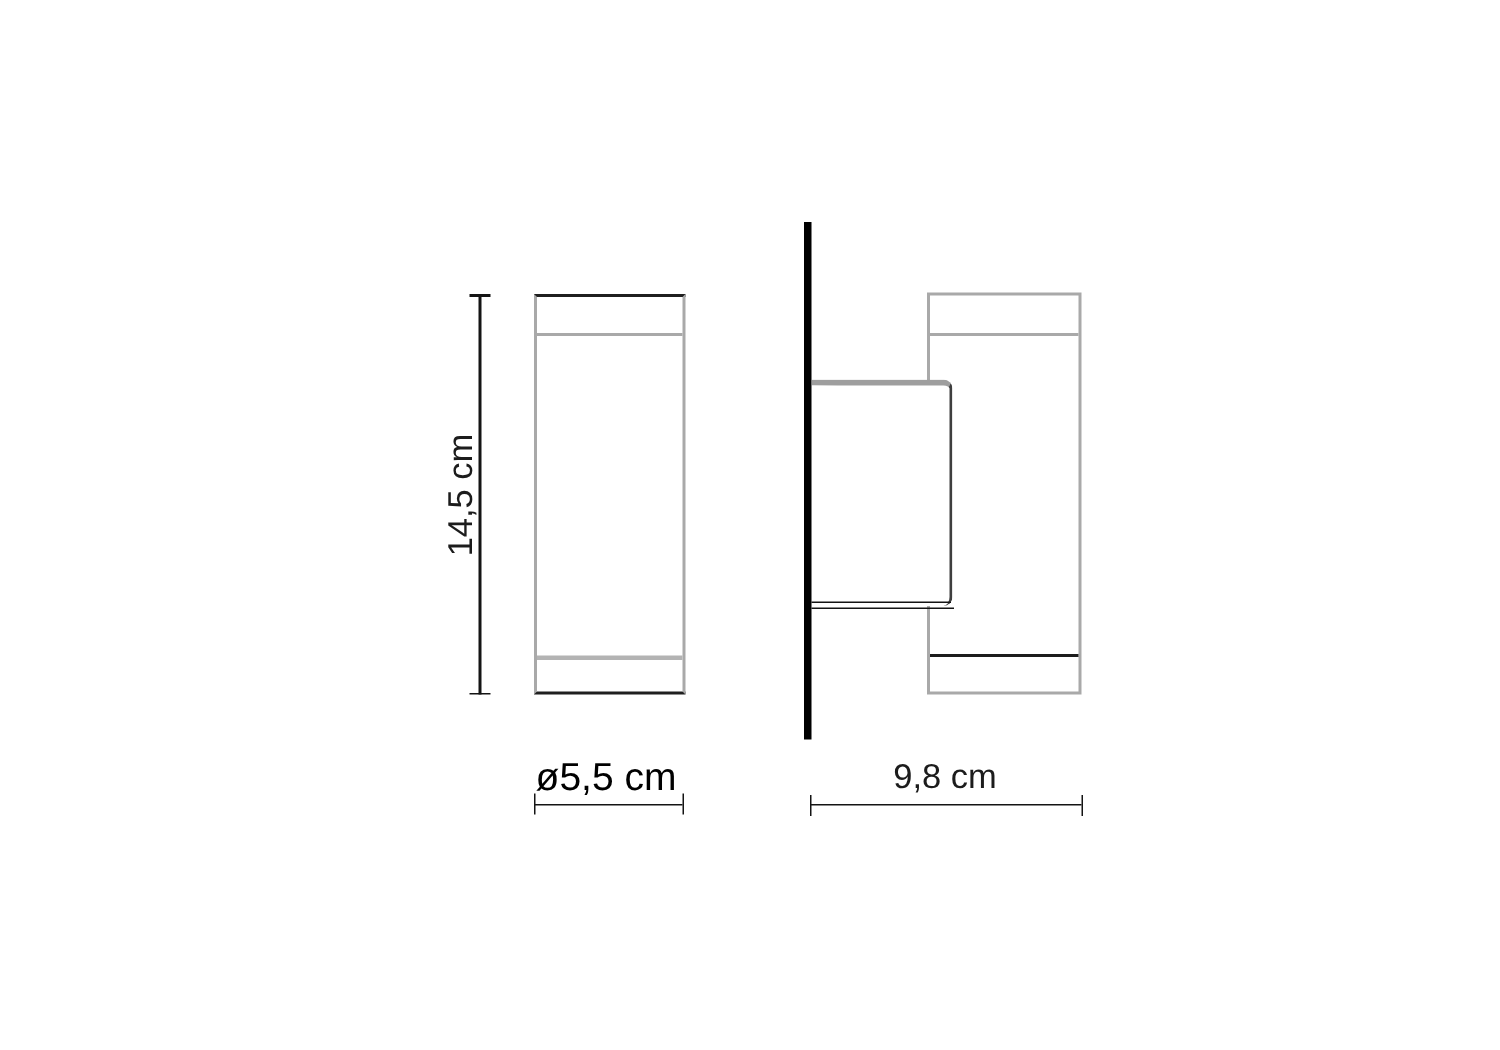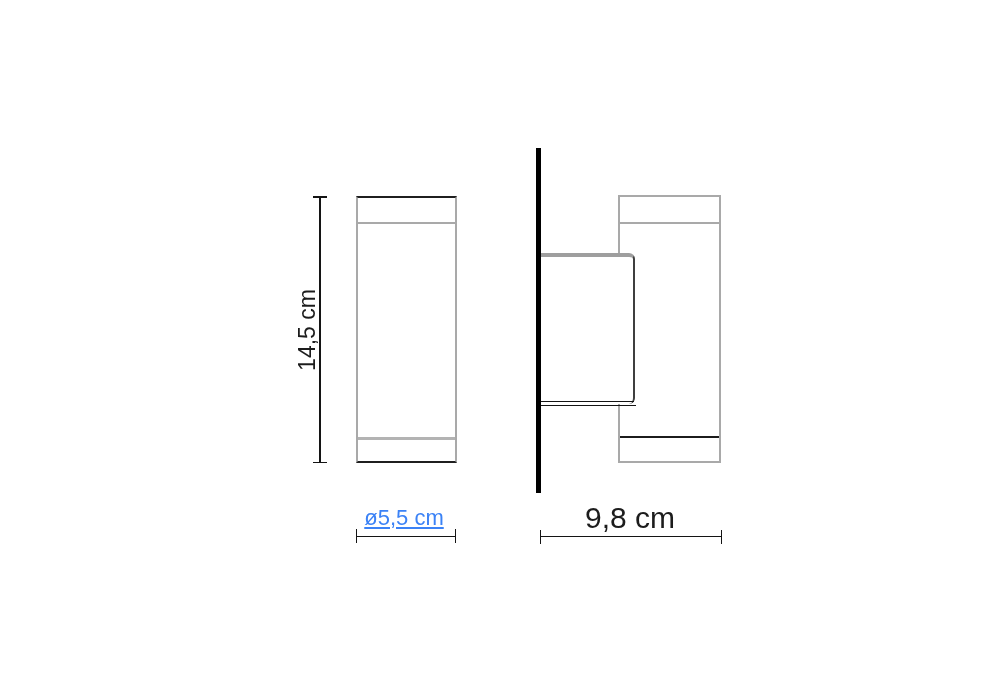--- a/index.html
+++ b/index.html
@@ -45,23 +45,22 @@
   }
 
   
   .dim-d-line      { left: 356px; top: 535.5px; width: 99px; height: 1.4px; background: #141414; }
   .dim-d-tick-l    { left: 355.5px; top: 529px; width: 1.5px; height: 14px; background: #141414; }
   .dim-d-tick-r    { left: 454.5px; top: 529px; width: 1.5px; height: 14px; background: #141414; }
   .diameter-label {
     left: 404px; top: 518px;
     transform: translate(-50%, -50%);
     white-space: nowrap;
-    font-size: 22px;
-    color: #3b82f6;
-    text-decoration: underline;
+    font-size: 26px;
+    color: #000000;
   }
 
   
   .wall-line { left: 536px; top: 148px; width: 5px; height: 345px; background: #000000; z-index: 4; }
 
   .side-body {
     left: 618px; top: 195px; width: 103px; height: 268px;
     box-sizing: border-box;
     border: 2px solid #a9a9a9;
     background: #ffffff;
@@ -83,21 +82,21 @@
   .bracket-edge-2 { left: 541px; top: 404.5px; width: 95px; height: 1.3px; background: #141414; z-index: 4; }
 
   
   .dim-p-line   { left: 540px; top: 536px; width: 181px; height: 1.4px; background: #141414; }
   .dim-p-tick-l { left: 539.5px; top: 529.5px; width: 1.5px; height: 14px; background: #141414; }
   .dim-p-tick-r { left: 720.5px; top: 529.5px; width: 1.5px; height: 14px; background: #141414; }
   .depth-label {
     left: 630px; top: 518px;
     transform: translate(-50%, -50%);
     white-space: nowrap;
-    font-size: 30px;
+    font-size: 23px;
     color: #1c1c1c;
   }
 </style>
 </head>
 <body>
 
 <div id="stage">
 
   <div class="abs front-body"></div>
   <div class="abs front-seam-top"></div>

